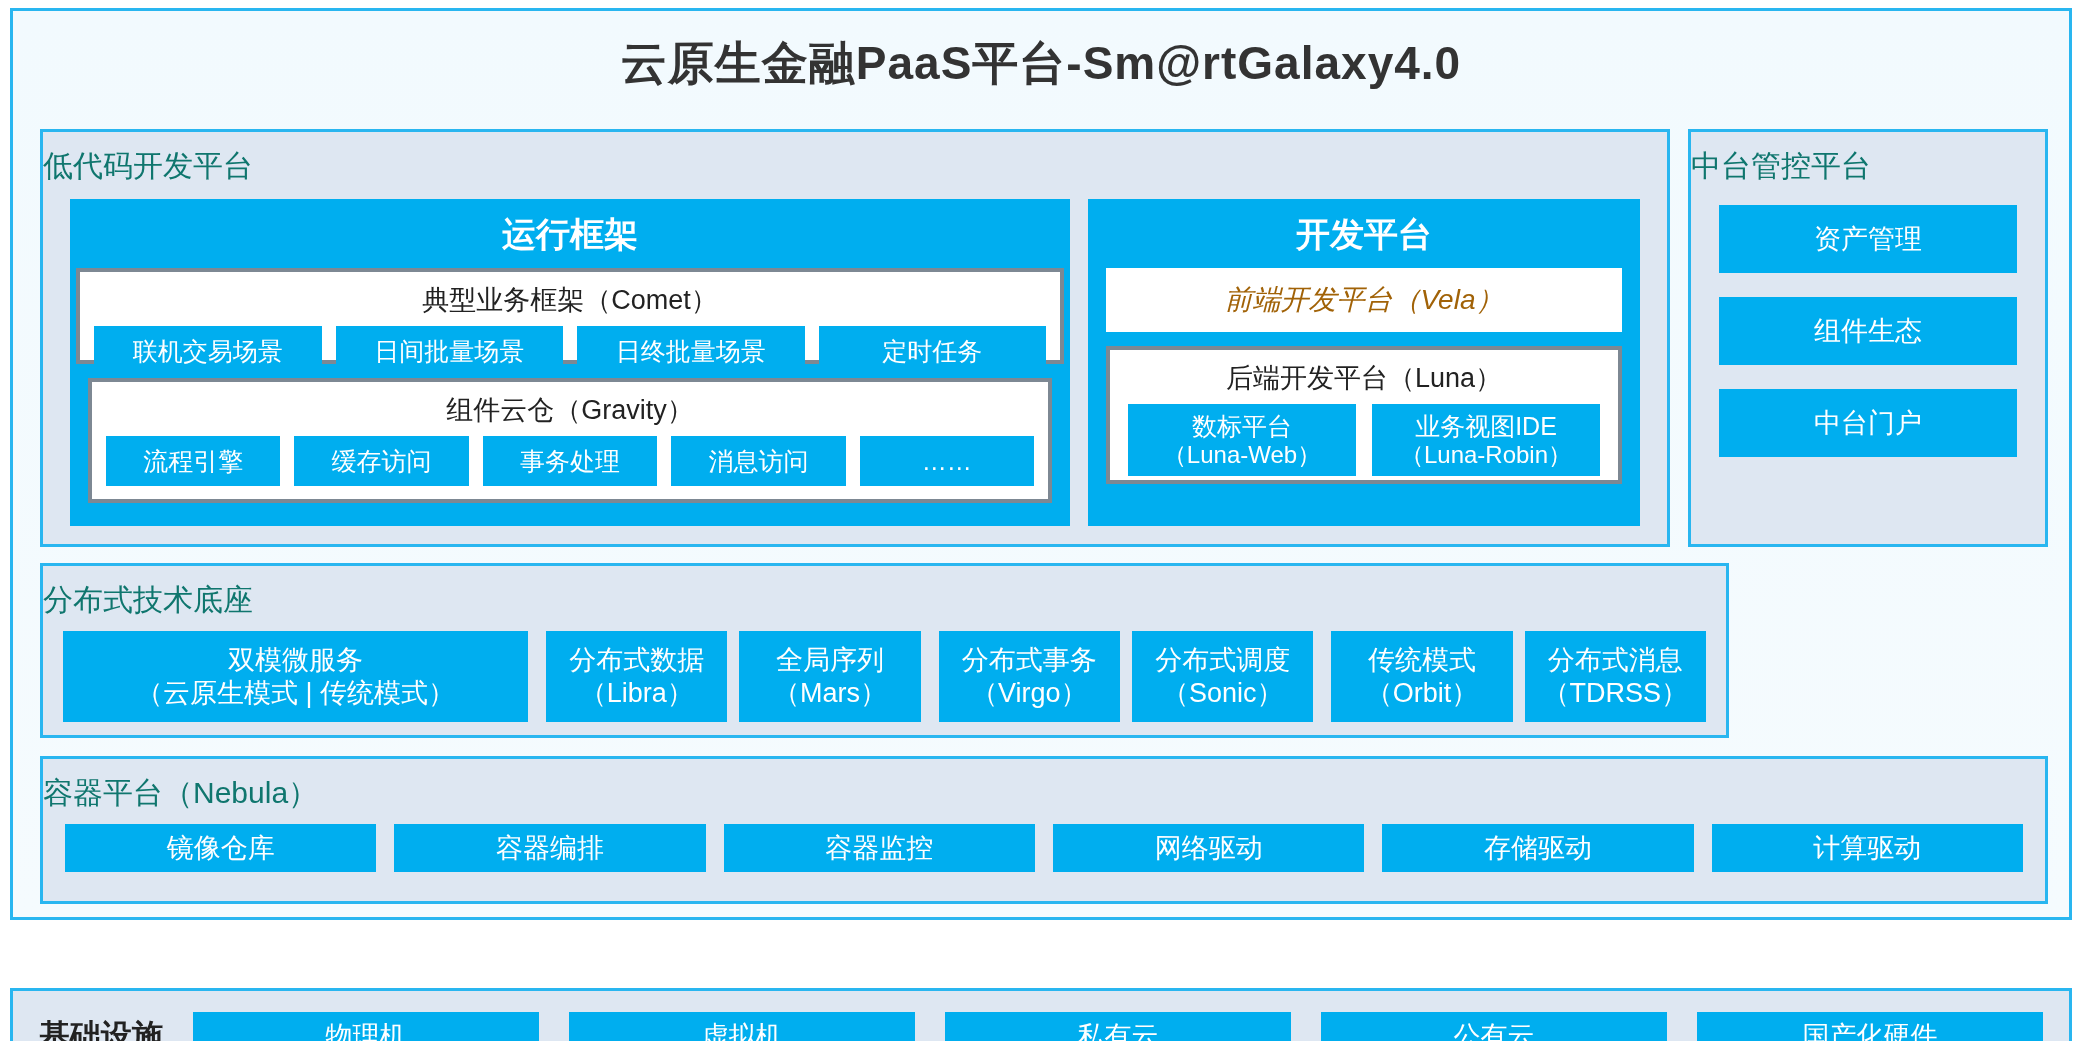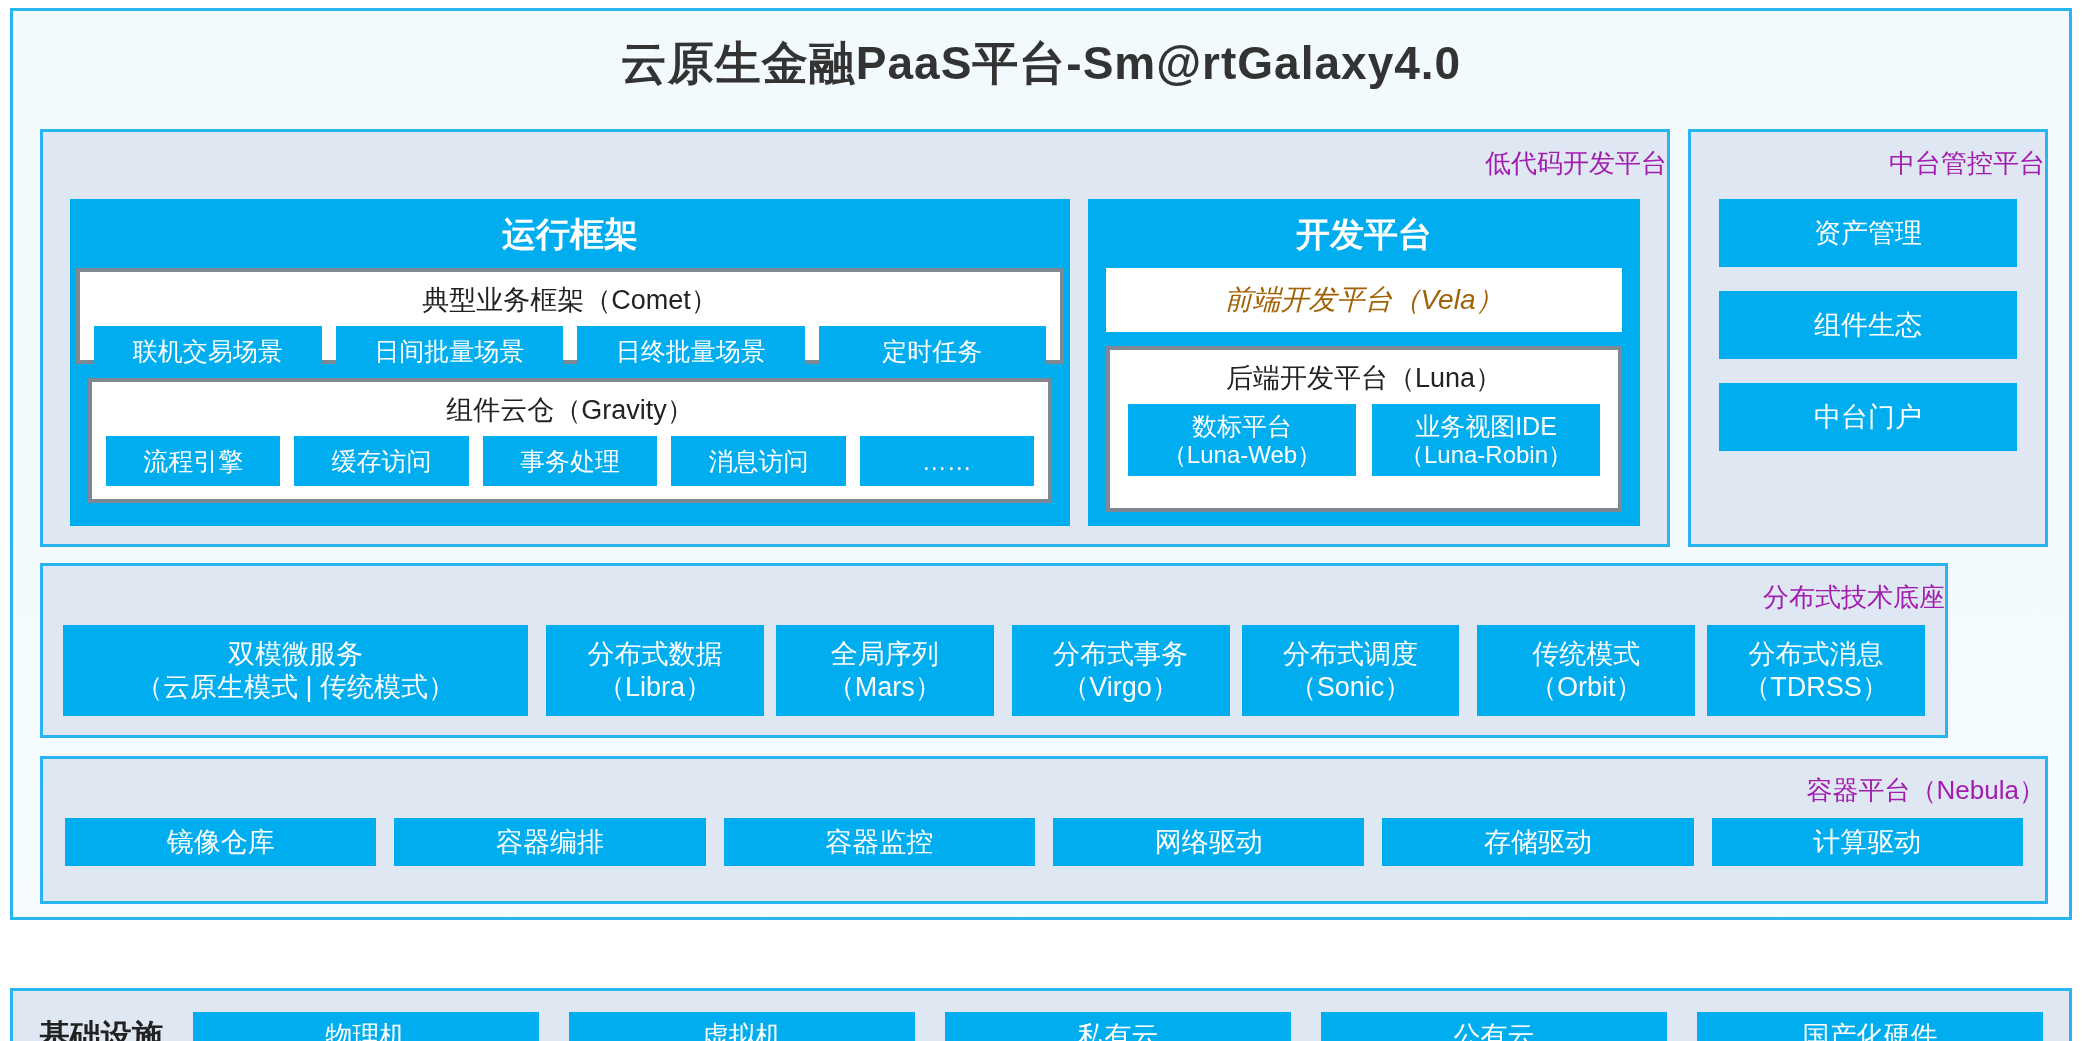--- a/index.html
+++ b/index.html
@@ -26,23 +26,23 @@
     line-height: 1.2;
     font-size: 26px;
     box-sizing: border-box;
   }
   .panel {
     background: #DEE7F2;
     border: 3px solid #29B6F0;
     box-sizing: border-box;
   }
   .panel-title {
-    text-align: right;
-    font-size: 26px;
-    color: #a21caf;
+    text-align: left;
+    font-size: 30px;
+    color: #0f766e;
     padding: 14px 0 10px 0;
   }
   .white-box {
     background: #ffffff;
     border: 4px solid #7D8893;
     box-sizing: border-box;
   }
   .white-box-title {
     text-align: center;
     font-size: 27px;
@@ -124,40 +124,40 @@
     height: 64px;
     background: #ffffff;
     display: flex;
     align-items: center;
     justify-content: center;
     font-size: 28px;
     color: #a16207;
     box-sizing: border-box;
     font-style: italic;
   }
-  #luna-box { margin: 14px 18px 18px 18px; height: 166px; }
+  #luna-box { margin: 14px 18px 18px 18px; height: 138px; }
   #luna-chips { display: flex; gap: 16px; padding: 0 18px 16px 18px; }
   #luna-chips .blue-chip { flex: 1; height: 72px; flex-direction: column; font-size: 25px; }
   #luna-chips .blue-chip .sub { font-size: 24px; }
 
   
   #midplat-items {
     padding: 8px 28px 0 28px;
     display: flex;
     flex-direction: column;
     gap: 24px;
   }
   #midplat-items .blue-chip { height: 68px; font-size: 27px; }
 
   
   #dist-panel {
     position: absolute;
     left: 27px;
     top: 552px;
-    width: 1908px;
+    width: 1689px;
     height: 175px;
   }
   #dist-body {
     display: flex;
     gap: 18px;
     padding: 0 20px 16px 20px;
     height: 107px;
     box-sizing: border-box;
     border-radius: 20px;
   }

